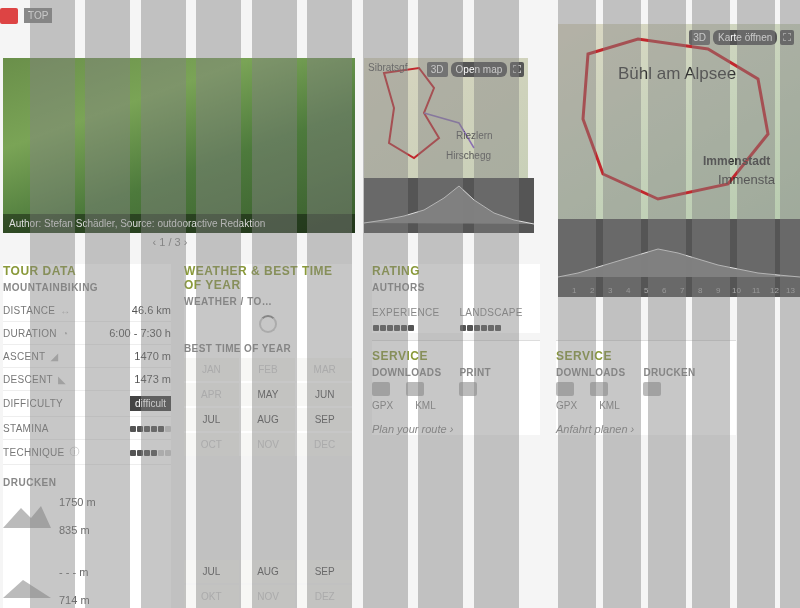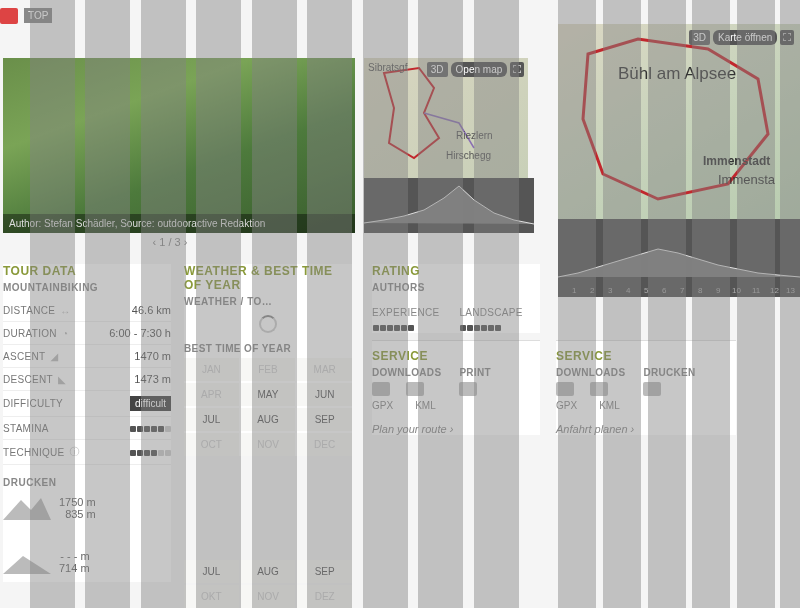--- a/index.html
+++ b/index.html
@@ -29,21 +29,21 @@
 .trow { display: flex; justify-content: space-between; align-items: center; padding: 5px 0; border-bottom: 1px solid #eee; font-size: 11px; color: #777; }
 .trow .lbl { display: flex; align-items: center; gap: 5px; font-size: 10px; letter-spacing: 0.3px; }
 .trow .val { font-size: 11px; color: #555; }
 .ico { width: 14px; height: 10px; display: inline-block; opacity: 0.5; }
 .diff-badge { background: #444; color: #fff; padding: 2px 5px; font-size: 10px; }
 .dots span { display:inline-block; width:6px; height:6px; background:#555; margin-left:1px; border-radius:1px; }
 .dots span.off { background:#ccc; }
 .alt-block { margin-top: 12px; }
 .alt-row { display:flex; align-items:center; gap:8px; margin:8px 0; }
 .tri { width: 48px; height: 24px; }
-.alt-vals { display:flex; flex-direction:column; font-size:11px; color:#666; gap:0;text-align:right; }
+.alt-vals { display:flex; flex-direction:column; font-size:11px; color:#666; gap:16px; }
 .weather { top: 264px; left: 184px; width: 168px; }
 .spinner { width: 18px; height: 18px; border: 2px solid #ccc; border-top-color:#888; border-radius:50%; margin:8px auto; }
 .best-title { font-size: 10px; font-weight:bold; color:#888; letter-spacing:0.4px; margin:10px 0 4px; }
 .mgrid { display:grid; grid-template-columns:repeat(3,1fr); gap:2px; }
 .mgrid div { text-align:center; padding:6px 0; font-size:10px; color:#555; background:#f7f7f5; }
 .mgrid div.dim { color:#ccc; }
 .mgrid2 { position:absolute; top:560px; left:184px; width:168px; display:grid; grid-template-columns:repeat(3,1fr); gap:2px; }
 .mgrid2 div { text-align:center; padding:6px 0; font-size:10px; color:#555; background:#f7f7f5; }
 .mgrid2 div.dim { color:#ccc; }
 .rating { top: 264px; left: 372px; width: 168px; }

